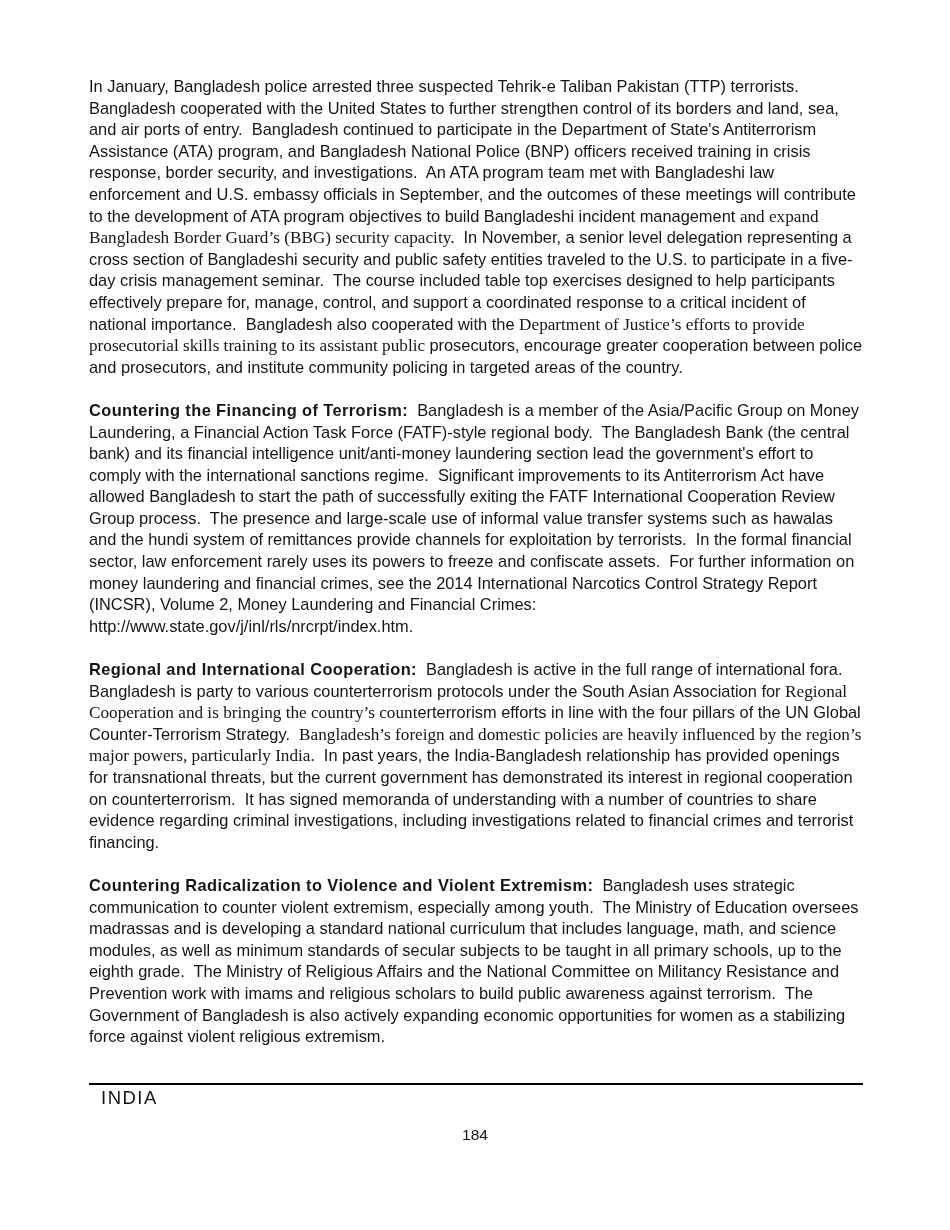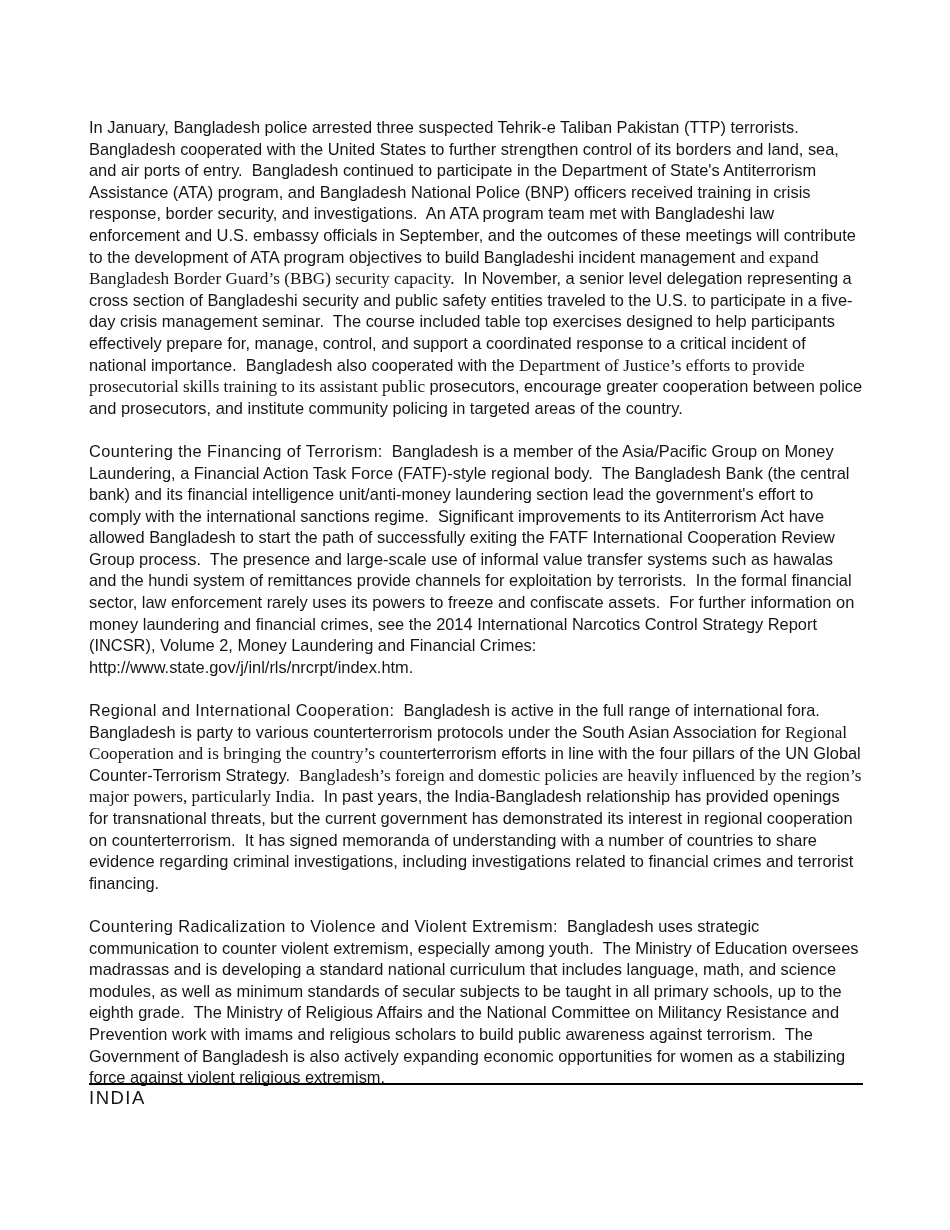--- a/index.html
+++ b/index.html
@@ -14,39 +14,38 @@
   .doc-body {
     position: absolute;
     left: 89px;
     top: 76px;
     width: 774px;
     font-family: "Liberation Sans", sans-serif;
     font-size: 16.4px;
     line-height: 21.6px;
     white-space: pre-wrap;
     text-align: left;
-    margin-top: 41px;
   }
   .para { margin: 0 0 21.6px 0; }
   .run-body { font-family: "Liberation Sans", sans-serif; }
   .run-serif { font-family: "Liberation Serif", serif; font-size: 17.2px; }
-  .run-bold { font-weight: 400; letter-spacing: 0.4px; text-align: center; }
+  .run-bold { font-weight: 700; letter-spacing: 0.4px; text-align: center; }
   .run-i { }
   .run-link { cursor: pointer; }
   .footer-rule {
     position: absolute;
     left: 89px;
     top: 1083px;
     width: 774px;
     height: 0;
     border-top: 2px solid #000000;
   }
   .section-heading {
     position: absolute;
-    left: 89px;
+    left: 101px;
     top: 1087px;
     font-family: "Liberation Sans", sans-serif;
     font-size: 18.5px;
     letter-spacing: 1.5px;
     color: #151515;
   }
   .page-number {
     position: absolute;
     left: 0;
     top: 1126px;
@@ -57,13 +56,14 @@
     color: #151515;
   }
 </style>
 </head>
 <body>
 
 <div class="page">
   <div class="doc-body" id="doc-body"><p class="para"><span class="run-body">In January, Bangladesh police arrested three suspected Tehrik-e Taliban Pakistan (TTP) terrorists.  Bangladesh cooperated with the United States to further strengthen control of its borders and land, sea, and air ports of entry.  Bangladesh continued to participate in the Department of State's Antiterrorism Assistance (ATA) program, and Bangladesh National Police (BNP) officers received training in crisis response, border security, and investigations.  An ATA program team met with Bangladeshi law enforcement and U.S. embassy officials in September, and the outcomes of these meetings will contribute to the development of ATA program objectives to build Bangladeshi incident management </span><span class="run-serif">and expand Bangladesh Border Guard’s (BBG) security capacity.</span><span class="run-body">  In November, a senior level delegation representing a cross section of Bangladeshi security and public safety entities traveled to the U.S. to participate in a five-day crisis management seminar.  The course included table top exercises designed to help participants effectively prepare for, manage, control, and support a coordinated response to a critical incident of national importance.  Bangladesh also cooperated with the </span><span class="run-serif">Department of Justice’s efforts to provide prosecutorial skills training to its assistant public </span><span class="run-body">prosecutors, encourage greater cooperation between police and prosecutors, and institute community policing in targeted areas of the country.</span></p><p class="para"><span class="run-bold">Countering the Financing of Terrorism:</span><span class="run-body">  Bangladesh is a member of the Asia/Pacific Group on Money Laundering, a Financial Action Task Force (FATF)-style regional body.  The Bangladesh Bank (the central bank) and its financial intelligence unit/anti-money laundering section lead the government's effort to comply with the international sanctions regime.  Significant improvements to its Antiterrorism Act have allowed Bangladesh to start the path of successfully exiting the FATF International Cooperation Review Group process.  The presence and large-scale use of informal value transfer systems such as </span><span class="run-i">hawalas</span><span class="run-body"> and the </span><span class="run-i">hundi</span><span class="run-body"> system of remittances provide channels for exploitation by terrorists.  In the formal financial sector, law enforcement rarely uses its powers to freeze and confiscate assets.  For further information on money laundering and financial crimes, see the </span><span class="run-i">2014 International Narcotics Control Strategy Report (INCSR), Volume 2, Money Laundering and Financial Crimes</span><span class="run-body">: </span><span class="run-link">http://www.state.gov/j/inl/rls/nrcrpt/index.htm</span><span class="run-body">.</span></p><p class="para"><span class="run-bold">Regional and International Cooperation:</span><span class="run-body">  Bangladesh is active in the full range of international fora.  Bangladesh is party to various counterterrorism protocols under the South Asian Association for </span><span class="run-serif">Regional Cooperation and is bringing the country’s count</span><span class="run-body">erterrorism efforts in line with the four pillars of the UN Global Counter-Terrorism Strategy.  </span><span class="run-serif">Bangladesh’s foreign and domestic policies are heavily influenced by the region’s major powers, particularly India.</span><span class="run-body">  In past years, the India-Bangladesh relationship has provided openings for transnational threats, but the current government has demonstrated its interest in regional cooperation on counterterrorism.  It has signed memoranda of understanding with a number of countries to share evidence regarding criminal investigations, including investigations related to financial crimes and terrorist financing.</span></p><p class="para"><span class="run-bold">Countering Radicalization to Violence and Violent Extremism:</span><span class="run-body">  Bangladesh uses strategic communication to counter violent extremism, especially among youth.  The Ministry of Education oversees madrassas and is developing a standard national curriculum that includes language, math, and science modules, as well as minimum standards of secular subjects to be taught in all primary schools, up to the eighth grade.  The Ministry of Religious Affairs and the National Committee on Militancy Resistance and Prevention work with imams and religious scholars to build public awareness against terrorism.  The Government of Bangladesh is also actively expanding economic opportunities for women as a stabilizing force against violent religious extremism.</span></p></div>
   <div class="footer-rule"></div>
   <div class="section-heading">INDIA</div>
+  <div class="page-number">184</div>
 </div>
 
 </body></html>

